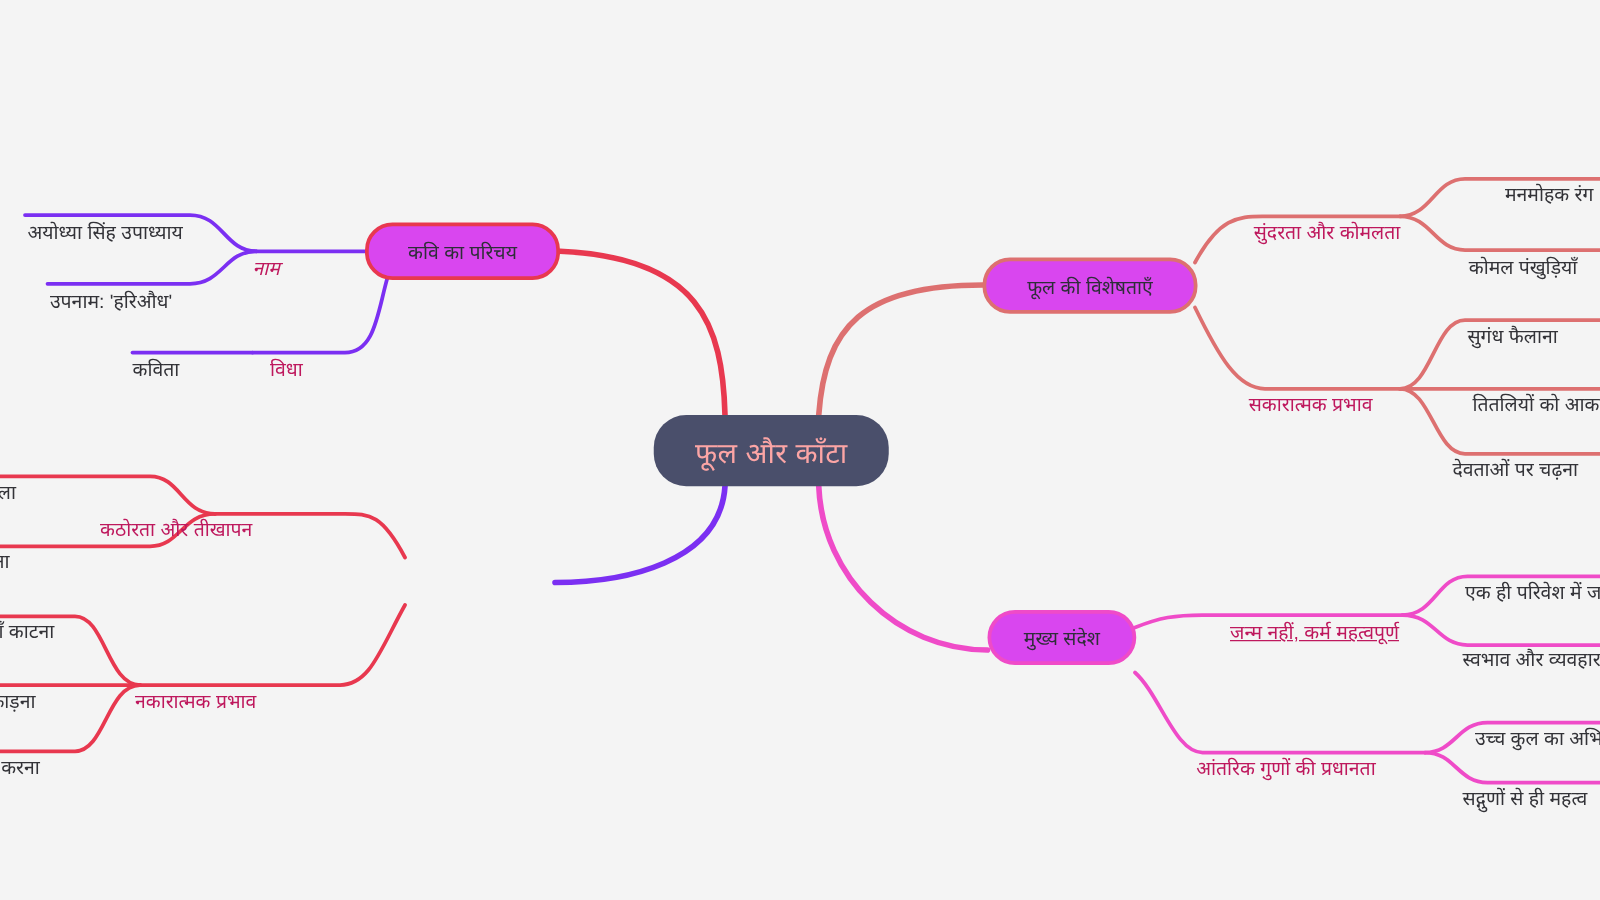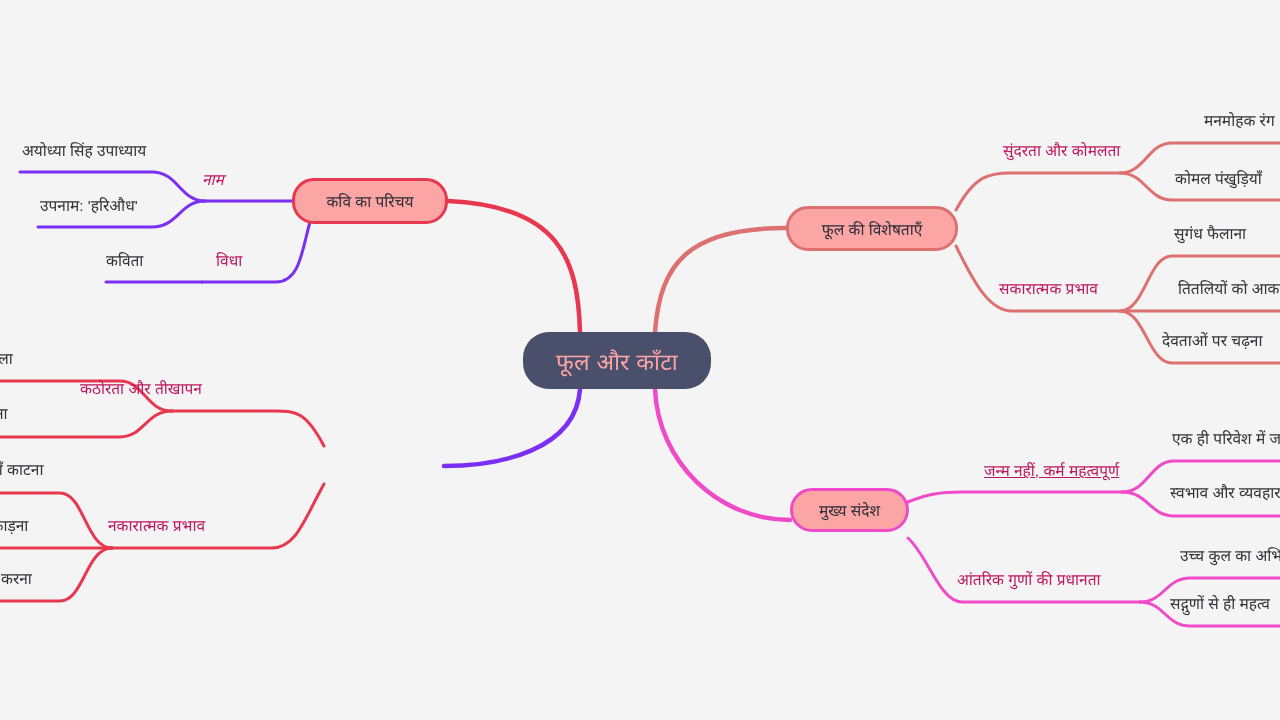--- a/index.html
+++ b/index.html
@@ -22,21 +22,21 @@
     height: 720px;
     pointer-events: none;
   }
   .node {
     position: absolute;
     box-sizing: border-box;
     display: flex;
     align-items: center;
     justify-content: center;
     white-space: nowrap;
-    background: #fca5a5;
+    background: #d946ef;
     border-radius: 999px;
     color: #2e2e38;
   }
   .node.root {
     background: #4a4f६b;
     background: #4a4f6b;
     color: #fca5a5;
     border: none;
     border-radius: 26px;
     font-size: 23px;
@@ -47,20 +47,21 @@
     border-style: solid;
     font-size: 15.5px;
     border-radius: 22px;
   }
   .leaf-label {
     position: absolute;
     white-space: nowrap;
     font-size: 15.5px;
     color: #333338;
     line-height: 1;
+    margin-top: 36px;
   }
   .leaf-label.sub {
     font-size: 15.5px;
     color: #be185d;
   }
 </style>
 </head>
 <body>
 
 <div id="stage">

